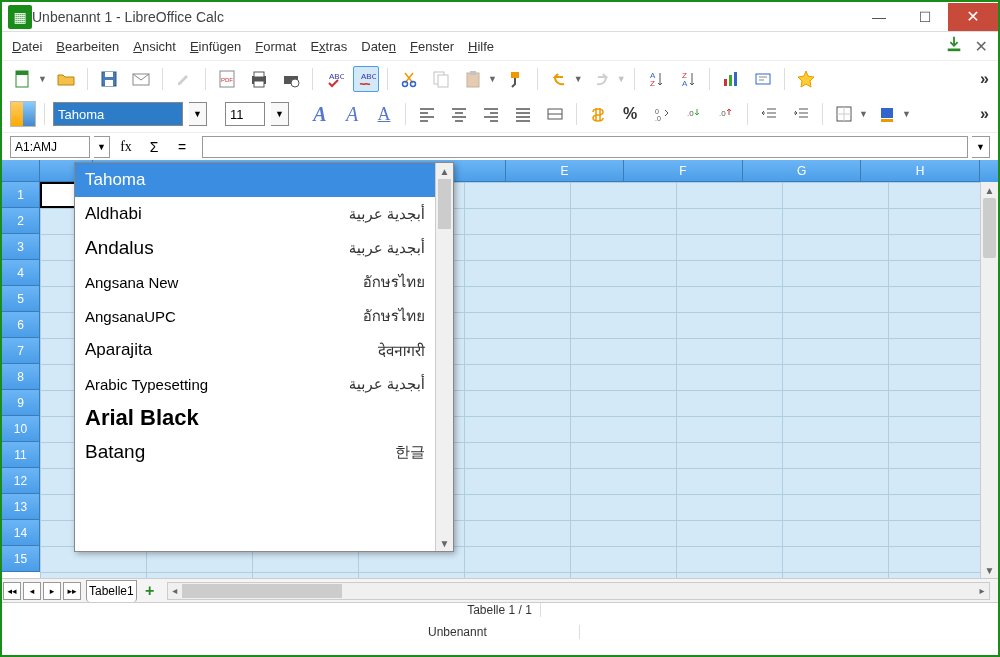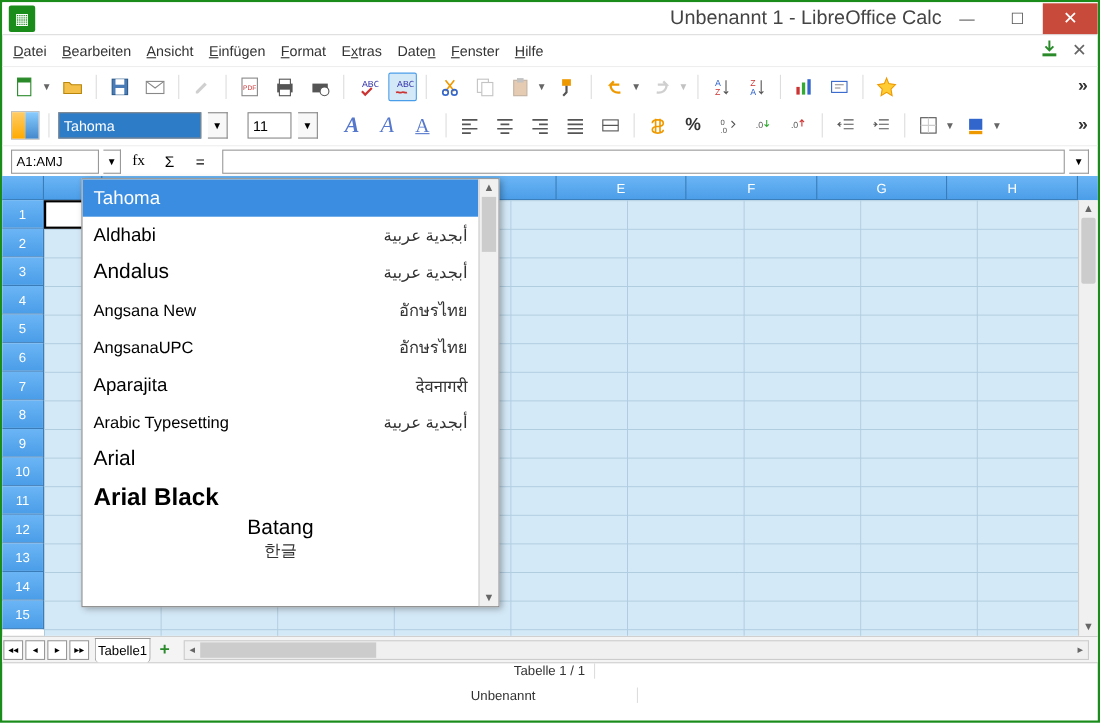--- a/index.html
+++ b/index.html
@@ -1,20 +1,20 @@
 <!DOCTYPE html>
 <html><head>
 <meta charset="utf-8">
 <style>
 * { margin: 0; padding: 0; box-sizing: border-box; font-family: Tahoma, sans-serif; }
 body { width: 1000px; height: 657px; border: 2px solid #1a8c1a; background: #fff; overflow: hidden; position: relative; }
 
 .titlebar { height: 30px; background: #fff; display: flex; align-items: center; border-bottom: 1px solid #ddd; }
 .titlebar-icon { width: 24px; height: 24px; margin-left: 6px; background: #1a8c1a; display: flex; align-items: center; justify-content: center; color: #fff; font-size: 14px; border-radius: 2px; }
-.titlebar-title { flex: 1; text-align: right; font-size: 18px; color: #444; }
+.titlebar-title { flex: 1; text-align: left; font-size: 14px; color: #444; }
 .titlebar-btns { display: flex; }
 .titlebar-btn { width: 46px; height: 28px; display: flex; align-items: center; justify-content: center; font-size: 14px; color: #555; }
 .titlebar-btn.close { background: #c74a3a; color: #fff; font-size: 16px; width: 50px; }
 
 .menubar { height: 28px; display: flex; align-items: center; padding: 0 10px; gap: 14px; }
 .menuitem { font-size: 13px; color: #333; }
 .menuitem u { text-decoration: underline; }
 .menubar-right { margin-left: auto; display: flex; gap: 12px; align-items: center; }
 .dl-icon { width: 18px; height: 18px; display: inline-block; }
 
@@ -65,21 +65,21 @@
 .font-item.selected { background: #3a8de0; color: #fff; }
 .font-item .preview { font-size: 15px; color: #333; }
 .font-item.selected .preview { color: #fff; }
 .font-item.aharoni { font-weight: 900; letter-spacing: 0.5px; }
 .font-item.andalus { font-family: serif; font-size: 19px; }
 .font-item.angsana { font-family: serif; font-size: 15px; }
 .font-item.aparajita { font-family: serif; }
 .font-item.arabictype { font-family: serif; font-size: 15px; }
 .font-item.arial { font-family: Arial; font-size: 19px; }
 .font-item.arialblack { font-family: Arial; font-weight: 900; font-size: 22px; }
-.font-item.batang { font-family: serif; font-size: 19px; flex-direction: column; }
+.font-item.batang { font-family: serif; font-size: 19px; }
 .font-scroll { width: 18px; background: #f0f0f0; border-left: 1px solid #ccc; position: relative; }
 .font-scroll-thumb { position: absolute; top: 16px; left: 2px; right: 2px; height: 50px; background: #ccc; }
 
 .tabbar { height: 24px; display: flex; align-items: center; border-top: 1px solid #ccc; background: #f4f4f4; }
 .nav-btn { width: 18px; height: 18px; border: 1px solid #999; margin: 0 1px; display: flex; align-items: center; justify-content: center; font-size: 9px; background: #fff; }
 .tab { height: 22px; padding: 0 2px; background: #fff; border: 1px solid #999; border-bottom: none; border-radius: 0 0 4px 4px; font-size: 12px; display: flex; align-items: center; margin-left: 4px; }
 .tab-add { width: 18px; height: 18px; color: #2a8a2a; font-size: 16px; font-weight: bold; display: flex; align-items: center; justify-content: center; margin-left: 4px; }
 .hscroll-area { flex: 1; height: 18px; margin: 0 8px; background: #f0f0f0; border: 1px solid #ccc; position: relative; }
 .hscroll-thumb { position: absolute; left: 14px; top: 1px; bottom: 1px; width: 160px; background: #ccc; }
 .hscroll-arr { position: absolute; top: 0; bottom: 0; width: 14px; display: flex; align-items: center; justify-content: center; font-size: 10px; color: #666; }
@@ -436,24 +436,20 @@
         <span class="preview">อักษรไทย</span>
       </div>
       <div class="font-item aparajita">
         <span>Aparajita</span>
         <span class="preview">देवनागरी</span>
       </div>
       <div class="font-item arabictype">
         <span>Arabic Typesetting</span>
         <span class="preview">أبجدية عربية</span>
       </div>
-      <div class="font-item arial">
-        <span>Arial</span>
-        <span class="preview"></span>
-      </div>
       <div class="font-item arialblack">
         <span>Arial Black</span>
         <span class="preview"></span>
       </div>
       <div class="font-item batang">
         <span>Batang</span>
         <span class="preview">한글</span>
       </div>
     </div>
   <div class="font-scroll">

